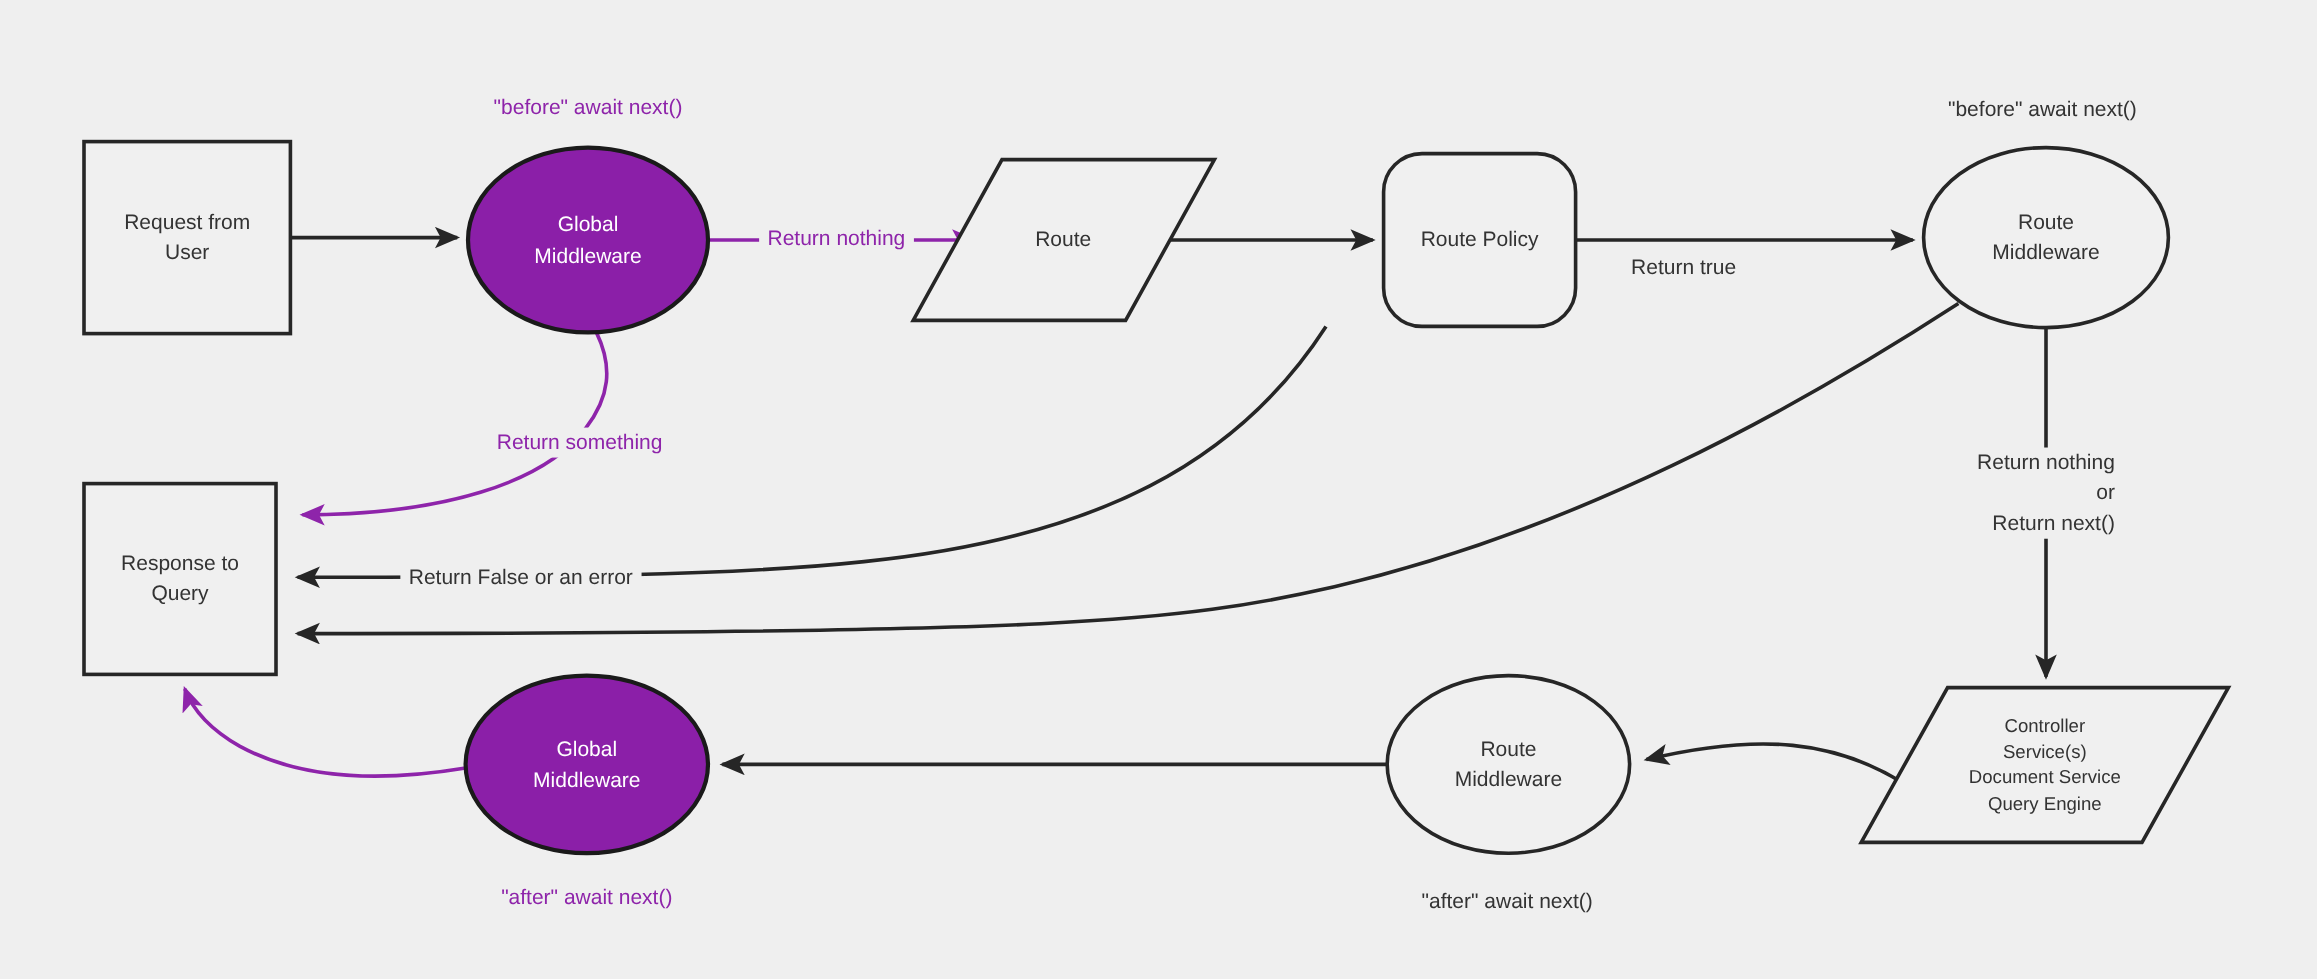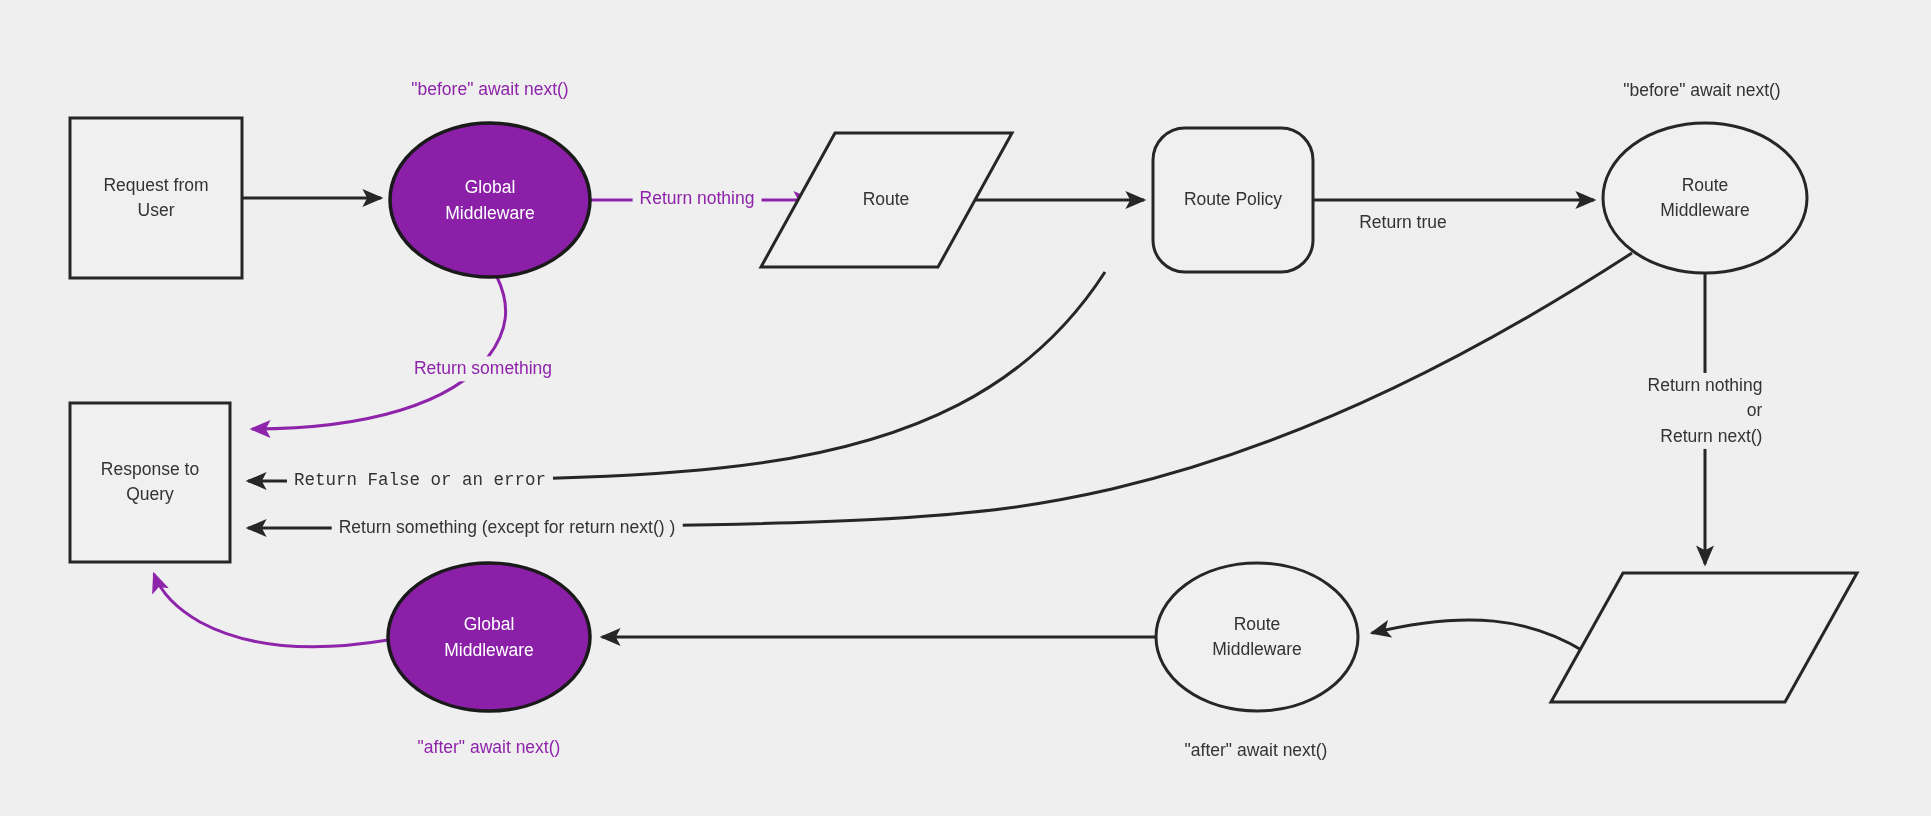--- a/index.html
+++ b/index.html
@@ -112,33 +112,36 @@
   </svg>
 
   <div class="lbl" style="left:156px; top:198px;">Request from
 User</div>
   <div class="lbl node-white" style="left:490px; top:200px;">Global
 Middleware</div>
   <div class="lbl" style="left:886px; top:200px;">Route</div>
   <div class="lbl" style="left:1233px; top:200px;">Route Policy</div>
   <div class="lbl" style="left:1705px; top:198px;">Route
 Middleware</div>
+  <div class="lbl small" style="left:1704px; top:638px;">Controller
+Service(s)
+Document Service
+Query Engine</div>
   <div class="lbl" style="left:1257px; top:637px;">Route
 Middleware</div>
   <div class="lbl node-white" style="left:489px; top:637px;">Global
 Middleware</div>
   <div class="lbl" style="left:150px; top:482px;">Response to
 Query</div>
 
   <div class="lbl purple" style="left:490px; top:90px;">"before" await next()</div>
   <div class="lbl purple on-line" style="left:697px; top:199px;">Return nothing</div>
   <div class="lbl on-line" style="left:1403px; top:199px;margin-top:24px;">Return true</div>
   <div class="lbl" style="left:1702px; top:91px;">"before" await next()</div>
   <div class="lbl on-line" style="left:1705px; top:411px;">Return nothing
 or
 Return next()</div>
   <div class="lbl purple on-line" style="left:483px; top:333px;margin-top:36px;">Return something</div>
-  <div class="lbl on-line" style="left:420px; top:481px;font-family:Liberation Mono, monospace;">Return False or an error</div>
-  <div class="lbl on-line" style="left:507px; top:528px;">Return something (except for return next() )</div>
+  <div class="lbl on-line" style="left:434px; top:481px;">Return False or an error</div>
   <div class="lbl" style="left:1256px; top:751px;">"after" await next()</div>
   <div class="lbl purple" style="left:489px; top:748px;">"after" await next()</div>
 
 </div>
 
 </body></html>

